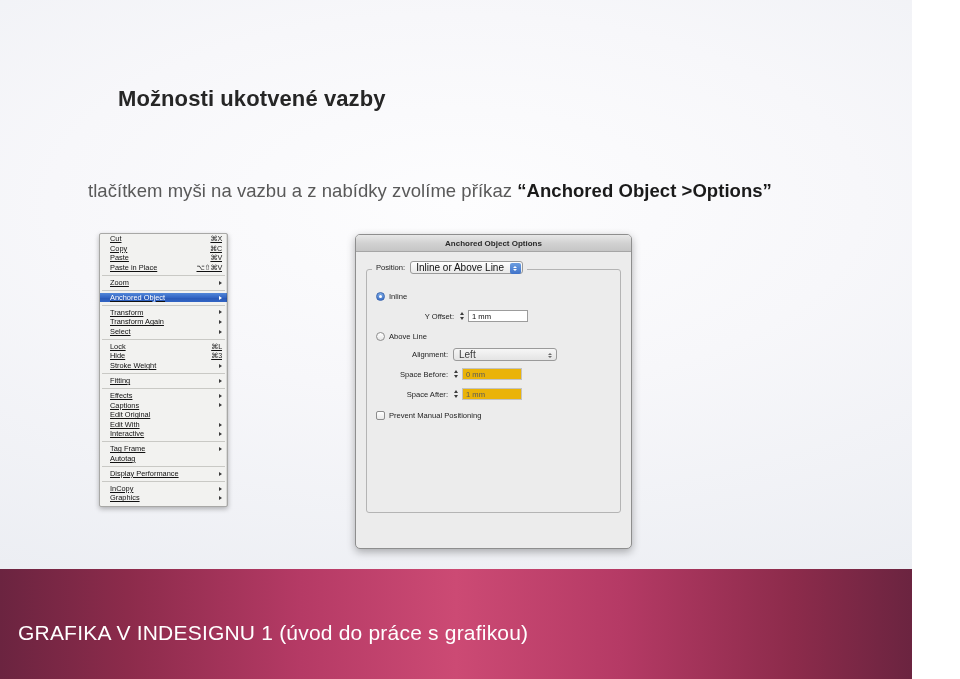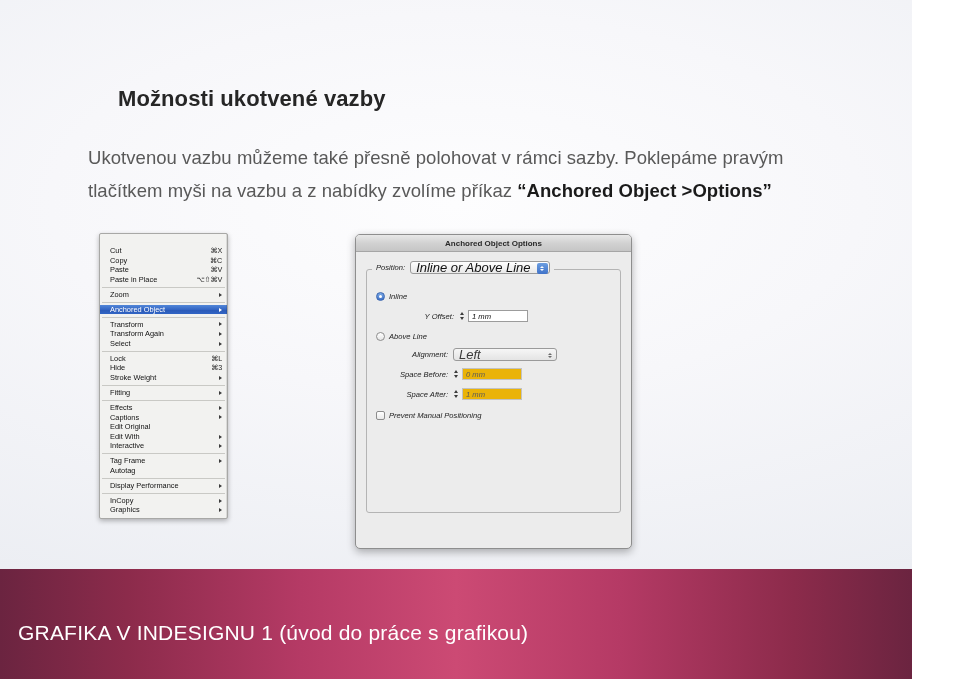--- a/index.html
+++ b/index.html
@@ -50,24 +50,25 @@
   
   .ctx-menu {
     position: absolute;
     left: 99px;
     top: 233px;
     width: 129px;
     background: #f2f2f0;
     border: 1px solid #a8a8a6;
     border-radius: 2px;
     box-shadow: 0 2px 5px rgba(0,0,0,0.28);
-    padding: 12px 0 3px 0;
+    padding: 0 0 3px 0;
     font-size: 7.4px;
     color: #111;
     overflow: hidden;
+    text-decoration: underline;
   }
   .ctx-menu::after {
     content: "";
     position: absolute;
     right: -2px;
     top: 0;
     bottom: 0;
     width: 3px;
     background: linear-gradient(to right, rgba(0,0,0,0.12), rgba(0,0,0,0));
   }
@@ -127,21 +128,20 @@
     align-items: center;
     justify-content: center;
     font-size: 8px;
     font-weight: bold;
     color: #2a2a2a;
   }
   .dlg-body {
     position: relative;
     padding: 9px 10px 0 10px;
     height: 266px;
-    font-style: italic;
   }
   .group-box {
     position: absolute;
     left: 10px;
     top: 17px;
     right: 10px;
     bottom: 5px;
     border: 1px solid #b4b4b4;
     border-radius: 3px;
   }
@@ -163,21 +163,21 @@
     position: relative;
     display: inline-flex;
     align-items: center;
     height: 13px;
     min-width: 96px;
     padding: 0 18px 0 5px;
     margin-left: 5px;
     background: linear-gradient(to bottom, #ffffff 0%, #f3f3f3 50%, #e9e9e9 100%);
     border: 1px solid #9a9a9a;
     border-radius: 3px;
-    font-size: 13px;
+    font-size: 10px;
     color: #101010;
   }
   .popup .pbtn {
     position: absolute;
     right: 1px; top: 1px;
     width: 11px; height: 11px;
     background: linear-gradient(to bottom, #6c9ee0, #3f72c9);
     border-radius: 2px;
     display: flex;
     flex-direction: column;
@@ -321,21 +321,21 @@
   }
 </style>
 </head>
 <body>
 
 <div class="slide">
 
   <div class="slide-title">Možnosti ukotvené vazby</div>
 
   <div class="body-text">
-    <span>Ukotvenou vazbu můžeme také přesně polohovat v rámci sazby. Poklepáme pravým</span><br>
+    <br>
     <span>tlačítkem myši na vazbu a z nabídky zvolíme příkaz </span><b>“Anchored Object &gt;Options”</b>
   </div>
 
   <div class="ctx-menu">
 
     <div class="mi">
       <span class="lbl">Cut</span>
       <span class="key">⌘X</span>
     </div>
     <div class="mi">

